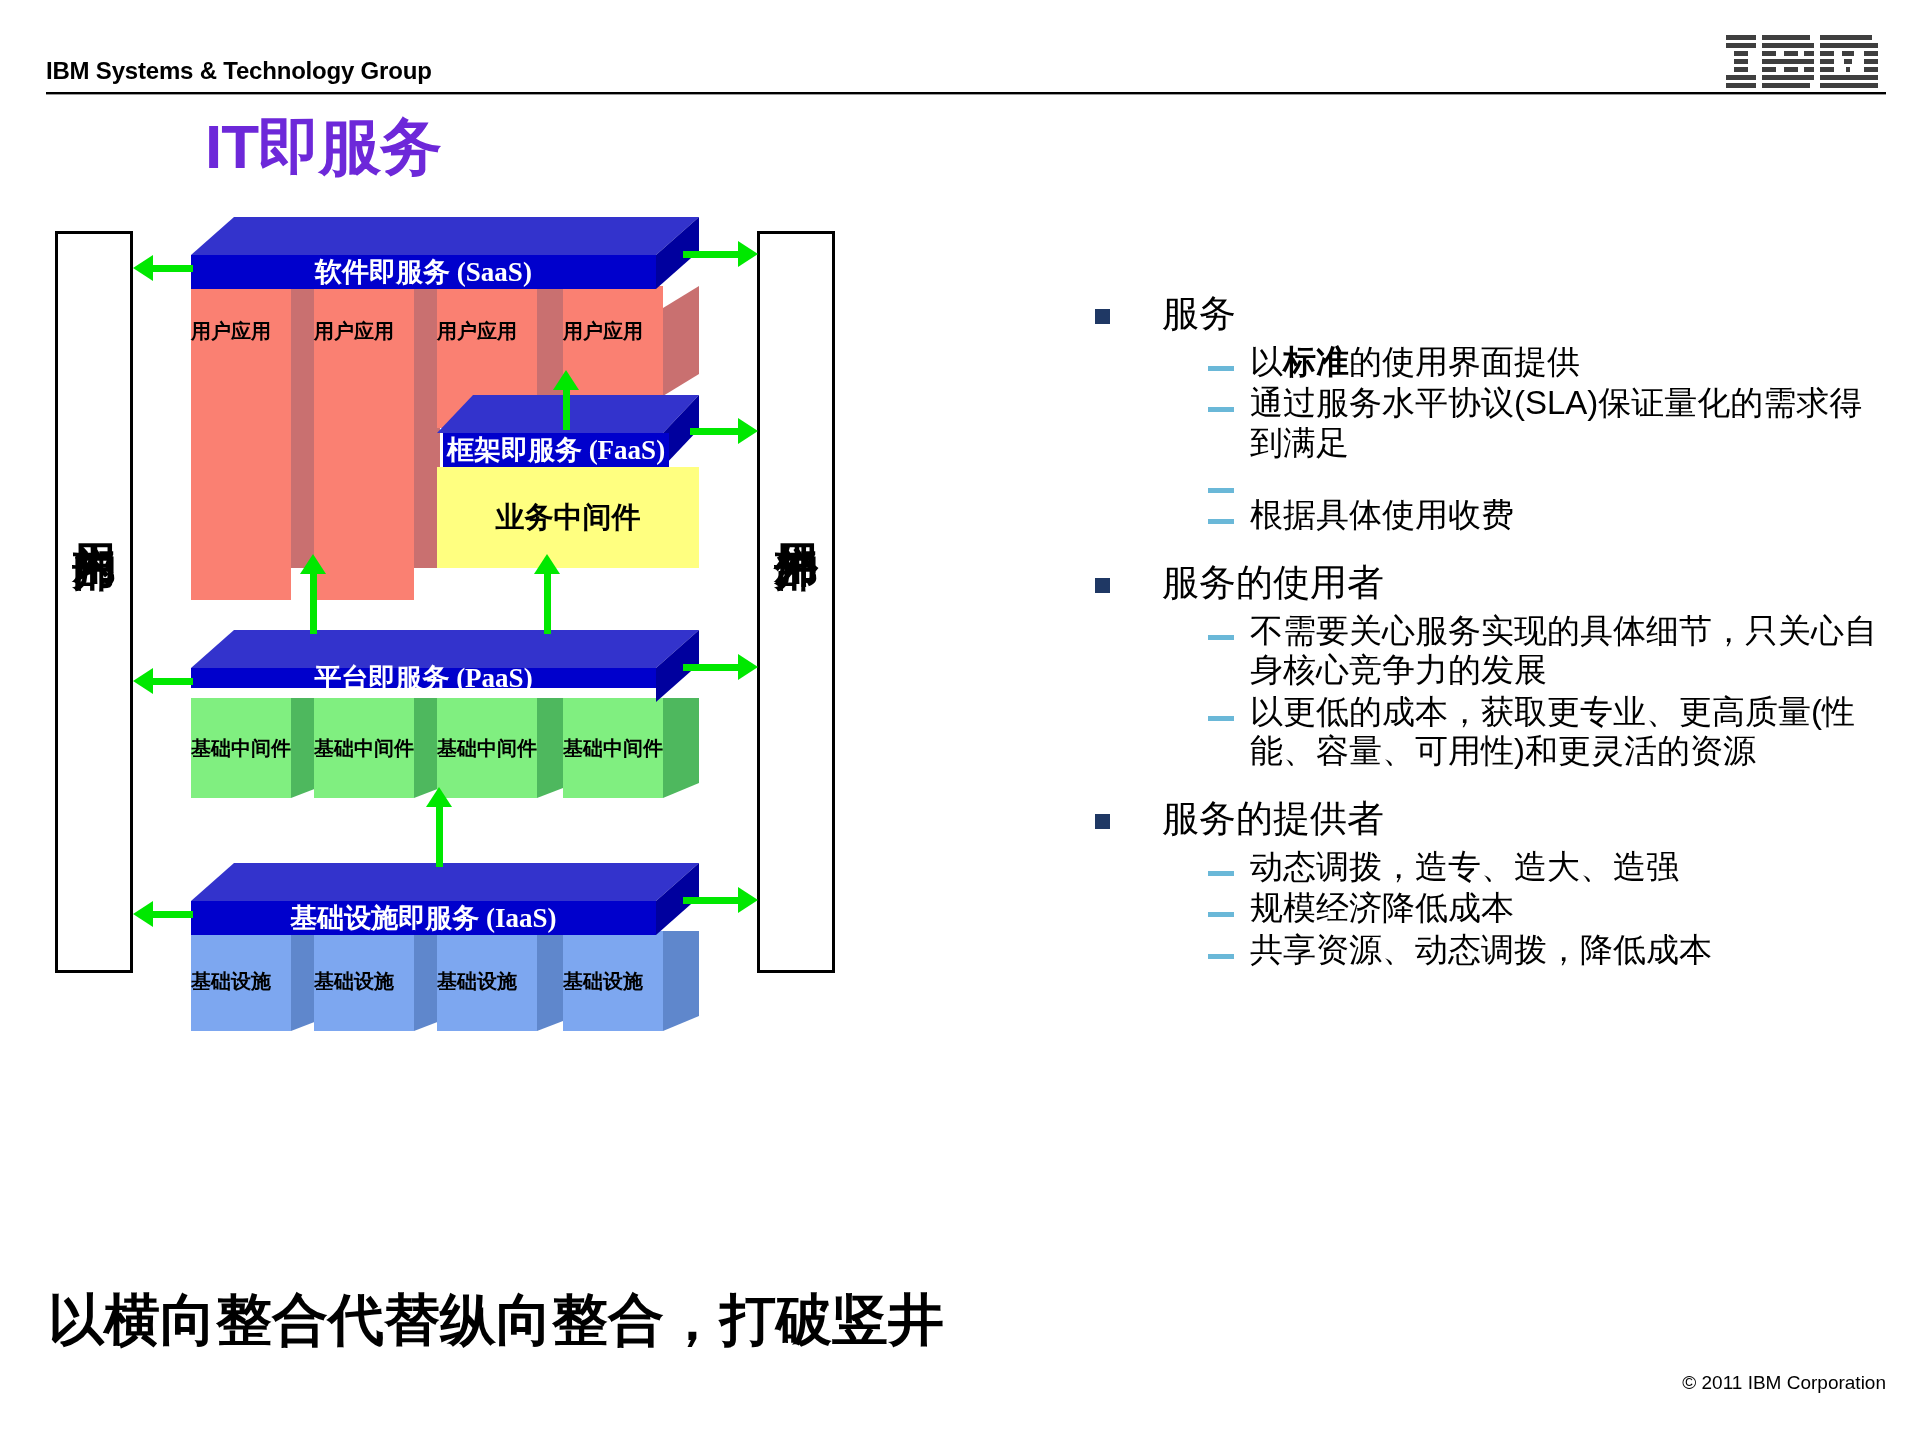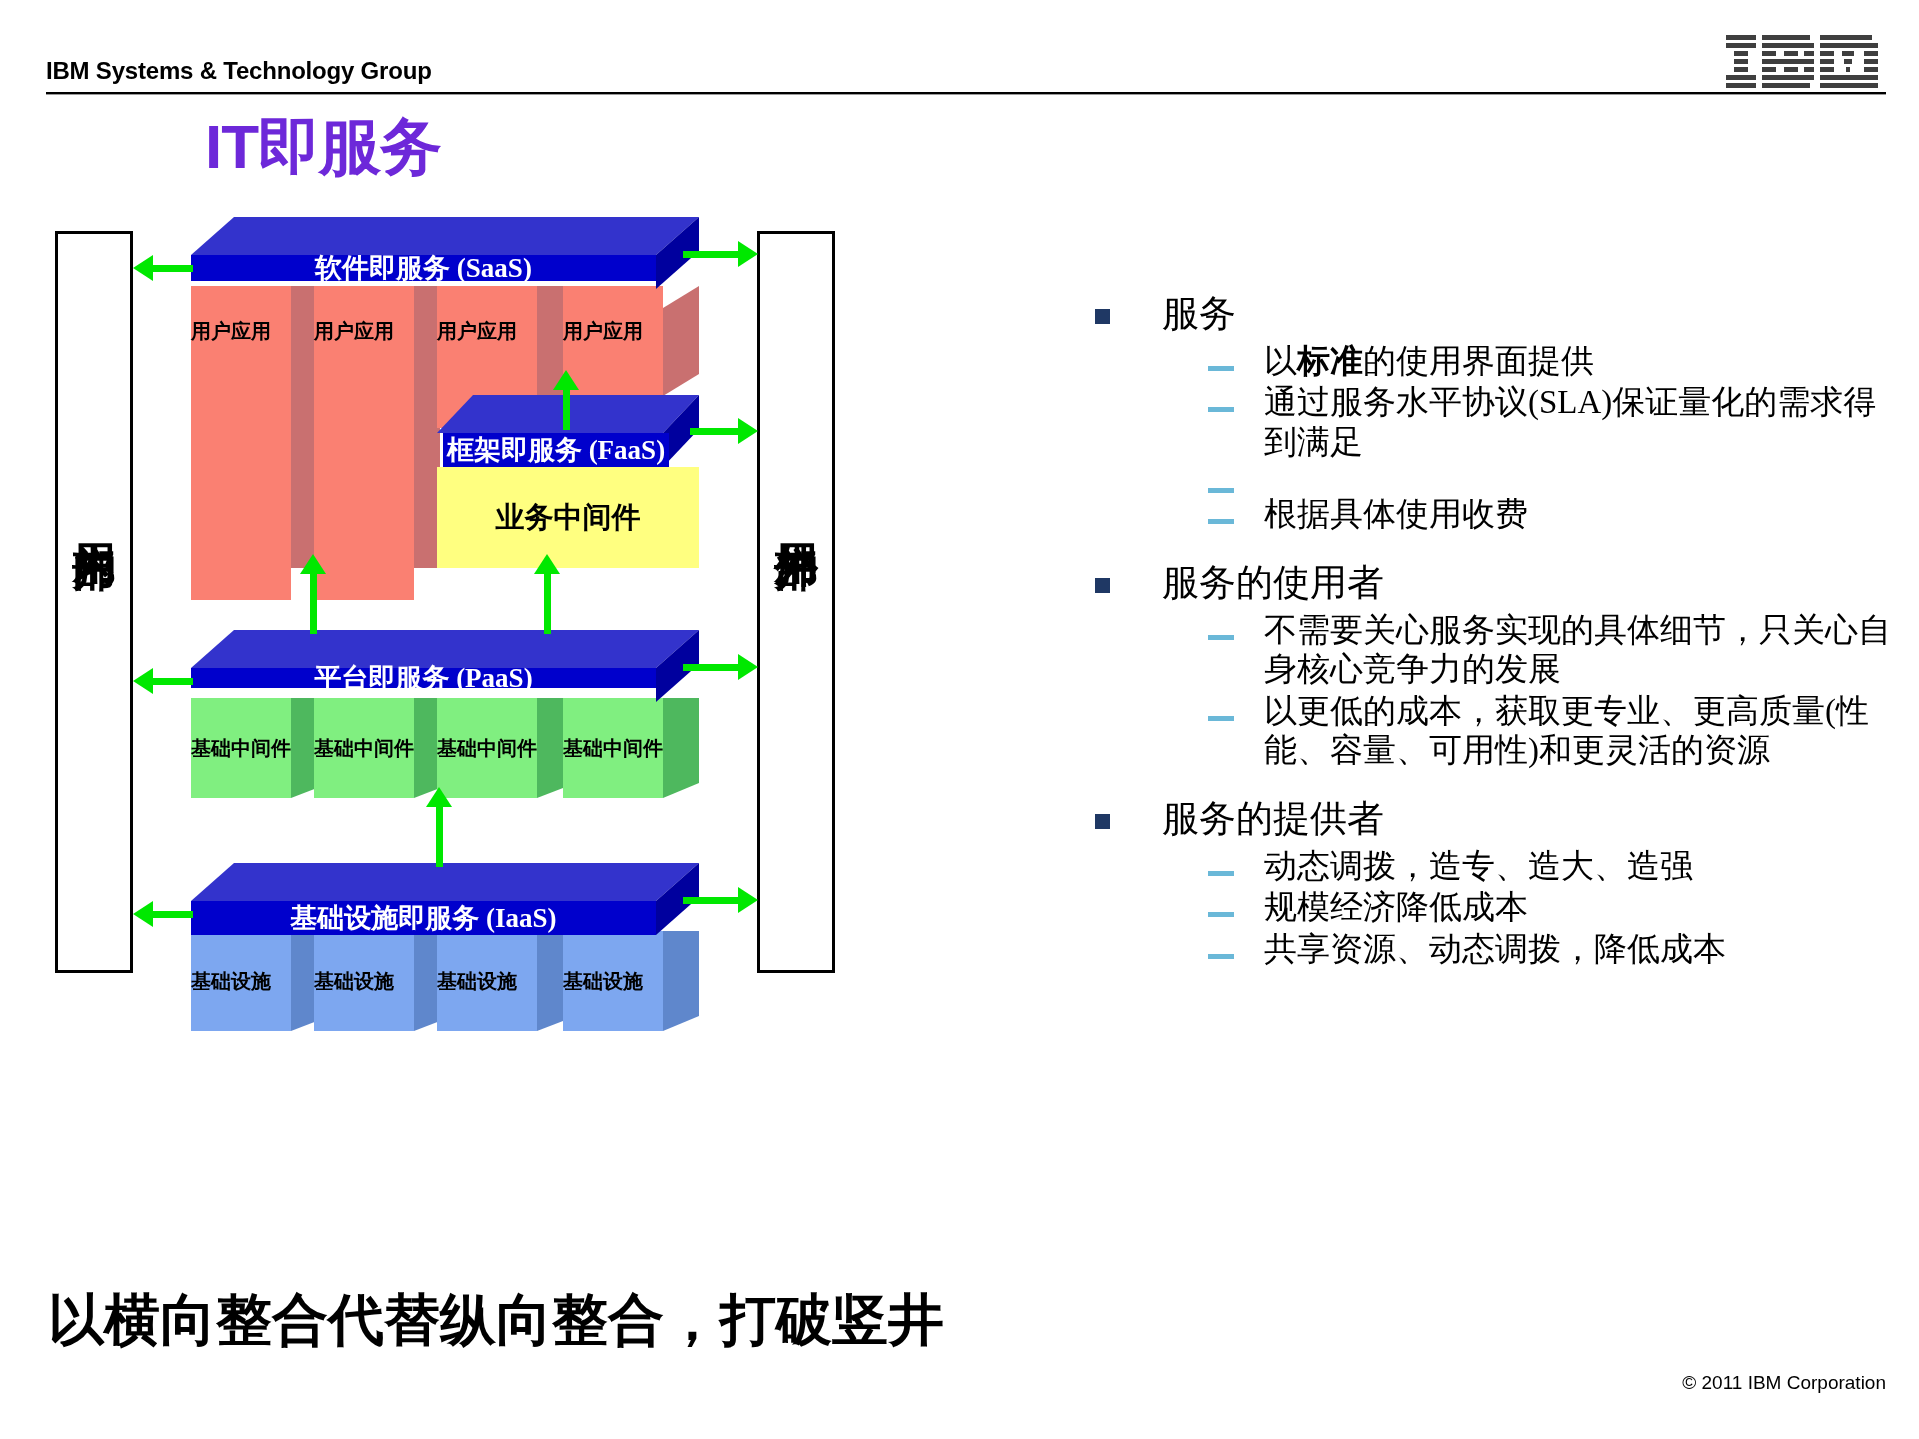--- a/index.html
+++ b/index.html
@@ -62,22 +62,22 @@
 
   
   #bullets{position:absolute;left:1095px;top:292px;width:800px;}
   .grp{margin-bottom:26px;}
   .lvl1{display:flex;align-items:flex-start;margin-bottom:6px;}
   .sq{width:15px;height:15px;background:#1f3864;margin-top:17px;flex:0 0 auto;}
   .lvl1 .txt{font-size:37px;color:#000;margin-left:52px;line-height:1.18;
       font-family:"Liberation Serif",serif;}
   .lvl2{display:flex;align-items:flex-start;margin-left:113px;margin-bottom:2px;}
   .dash{width:26px;height:5px;background:#6ab8d8;margin-top:24px;flex:0 0 auto;}
-  .lvl2 .txt{font-size:33px;color:#000;margin-left:30px;line-height:1.2;
-      font-family:Liberation Serif, serif;}
+  .lvl2 .txt{font-size:33px;color:#000;margin-left:16px;line-height:1.2;
+      font-family:Liberation Sans, sans-serif;}
   .lvl2 .txt b{font-weight:bold;}
 
   
   #copyright{position:absolute;right:33px;top:1372px;font-family:"Liberation Sans",sans-serif;
       font-size:19px;color:#000;}
 </style>
 </head>
 <body>
 
 <div id="header-bar">
@@ -162,21 +162,21 @@
   <div class="col-side" style="left:663px;top:286px;width:36px;height:110px;background:#c97070;
               clip-path:polygon(0 22px,100% 0,100% 88px,0 100%);"></div>
   <div class="col-front" style="left:563px;top:286px;width:100px;height:110px;background:#fa8072;align-items:flex-start;padding-top:32px;">
     <span>用户应用</span>
     </div>
 
   <div class="slab-top" style="left:191px;top:217px;width:508px;height:38px;
               clip-path:polygon(43px 0,508px 0,465px 38px,0 38px);"></div>
   <div class="slab-side" style="left:656px;top:217px;width:43px;height:72px;
               clip-path:polygon(43px 0,43px 34px,0 72px,0 38px);"></div>
-  <div class="slab-front" style="left:191px;top:255px;width:465px;height:26px;">
+  <div class="slab-front" style="left:191px;top:255px;width:465px;height:34px;">
     <span>软件即服务 (SaaS)</span>
     </div>
 </div>
 
 <div class="layer">
   <div class="col-side" style="left:663px;top:467px;width:36px;height:101px;background:#d6d66a;
               clip-path:polygon(0 0,100% 0,100% 67px,0 101px);"></div>
   <div class="big-front" style="left:437px;top:467px;width:262px;height:101px;background:#ffff80;">
     <span>业务中间件</span>
     </div>

